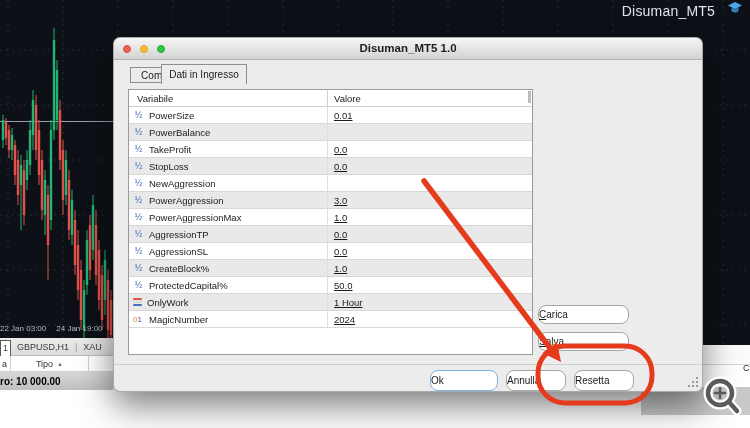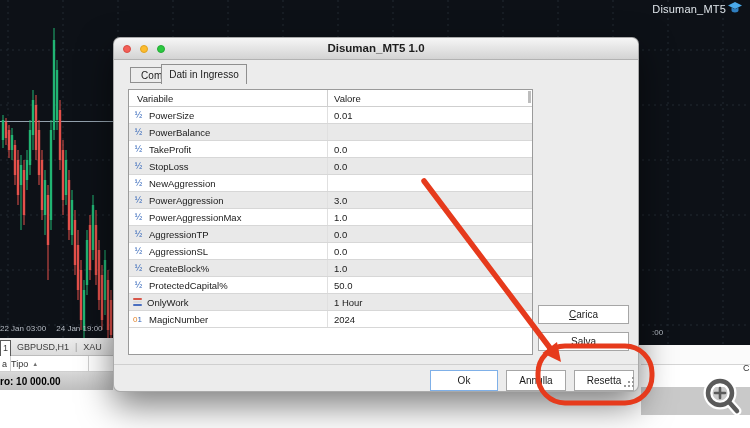--- a/index.html
+++ b/index.html
@@ -5,53 +5,53 @@
   * { margin:0; padding:0; box-sizing:border-box; }
   html,body { width:750px; height:428px; }
   body {
     position:relative; overflow:hidden;
     font-family:"Liberation Sans", sans-serif;
     background:#fff;
   }
   
   .chart-bg { position:absolute; left:0; top:0; width:750px; height:345px; background:#0d1117; }
   .chart-svg { position:absolute; left:0; top:0; }
-  .ea-label { position:absolute; top:3px; right:24px; color:#dfe5ea; font-size:11px; letter-spacing:.2px; }
+  .ea-label { position:absolute; top:3px; right:35px; color:#dfe5ea; font-size:14px; letter-spacing:.2px; }
   .ea-icon { position:absolute; top:2px; right:8px; width:14px; height:12px; }
   .time-axis-left { position:absolute; left:0; top:324px; width:113px; color:#b6bcc4; font-size:8px; white-space:nowrap; }
   .time-axis-left span { margin-right:10px; }
   .time-axis-right { position:absolute; left:652px; top:328px; color:#b6bcc4; font-size:8px; }
 
   
   .tabbar-left { position:absolute; left:0; top:338px; width:113px; height:18px;
     background:linear-gradient(#ececec,#dcdcdc); border-bottom:1px solid #bdbdbd;
     display:flex; align-items:center; font-size:9px; color:#3c3c3c; }
   .chart-tab-active { width:11px; height:16px; margin-top:2px; background:#fff;
     border:1px solid #5a5a5a; border-bottom:none; display:flex; align-items:center; justify-content:center; font-size:9px; }
   .chart-tab { padding:0 6px; white-space:nowrap; }
   .tab-sep { color:#9a9a9a; }
   .toolbox-header { position:absolute; left:0; top:356px; width:113px; height:16px; background:#fff;
     border-bottom:1px solid #d0d0d0; display:flex; align-items:center; font-size:9px; color:#333; }
   .tb-col-a { width:11px; text-align:left; padding-left:2px; border-right:1px solid #cfcfcf; height:100%; display:flex; align-items:center; }
-  .tb-col-tipo { width:78px; height:100%; display:flex; align-items:center; justify-content:flex-start; gap:4px; border-right:1px solid #cfcfcf; }
+  .tb-col-tipo { width:78px; height:100%; display:flex; align-items:center; justify-content:center; gap:4px; border-right:1px solid #cfcfcf; }
   .tb-sort { font-size:6px; color:#707070; }
   .balance-band { position:absolute; left:0; top:372px; width:113px; height:18px;
     background:linear-gradient(#d8d8d8,#bfbfbf); display:flex; align-items:center;
     font-size:10px; font-weight:bold; color:#000; white-space:nowrap; }
   .left-white { position:absolute; left:0; top:390px; width:113px; height:38px; background:#fff; }
 
   
   .right-white-1 { position:absolute; left:641px; top:345px; width:109px; height:20px; background:#fbfbfb; border-bottom:1px solid #d5d5d5; }
   .right-white-2 { position:absolute; left:641px; top:365px; width:109px; height:22px; background:#fff; }
   .right-c { position:absolute; left:743px; top:363px; font-size:9px; color:#333; }
   .right-gray { position:absolute; left:641px; top:387px; width:109px; height:28px; background:#c9c9c9; }
   .right-white-3 { position:absolute; left:641px; top:415px; width:109px; height:13px; background:#fff; }
 
   
-  .dialog { position:absolute; left:113px; top:37px; width:526px; height:355px;
+  .dialog { position:absolute; left:113px; top:37px; width:590px; height:355px;
     background:#ececec; border-radius:7px; border:1px solid rgba(0,0,0,.28);
     box-shadow:0 14px 34px rgba(0,0,0,.5); }
   .titlebar { position:absolute; left:0; top:0; width:100%; height:22px;
     background:linear-gradient(#f6f6f6,#d3d3d3); border-bottom:1px solid #b2b2b2;
     border-radius:7px 7px 0 0; }
   .title-text { position:absolute; width:100%; top:4px; text-align:center;
     font-size:11.5px; font-weight:600; color:#1d1d1d; }
   .tl { position:absolute; top:7px; width:8px; height:8px; border-radius:50%; }
   .tl-close { left:9px;  background:#f35f57; border:.5px solid #d94c43; }
   .tl-min   { left:26px; background:#fdbc2e; border:.5px solid #e0a321; }
@@ -63,30 +63,30 @@
   .tab-active { left:47px; top:26px; width:86px; height:20px; border-bottom:none; z-index:2; }
 
   .param-table { position:absolute; left:14px; top:51px; width:405px; height:266px;
     background:#fff; border:1px solid #9a9a9a; overflow:hidden; }
   .pt-header { display:flex; height:17px; border-bottom:1px solid #cfcfcf; font-size:9.5px; color:#1a1a1a; }
   .pt-h1 { width:199px; display:flex; align-items:center; padding-left:8px; border-right:1px solid #cfcfcf; }
   .pt-h2 { flex:1; display:flex; align-items:center; padding-left:6px; }
   .pt-row { display:flex; height:17px; border-bottom:1px solid #d7d7d7; font-size:9.5px; color:#1a1a1a; }
   .pt-row.alt { background:#e9e9e9; }
   .pt-c1 { width:199px; display:flex; align-items:center; gap:5px; padding-left:4px; border-right:1px solid #e0e0e0; }
-  .pt-c2 { flex:1; display:flex; align-items:center; padding-left:6px; }
+  .pt-c2 { flex:1; display:flex; align-items:center; padding-left:6px;text-decoration:underline; }
   .icon-double { color:#2f63b8; font-size:9px; width:11px; text-align:center; }
   .icon-enum { width:9px; height:8px; display:flex; flex-direction:column; justify-content:space-between; }
   .icon-enum i { display:block; height:2px; border-radius:1px; }
   .icon-int { font-size:8px; font-weight:normal; width:11px; letter-spacing:0; }
   .icon-int .n0 { color:#e0832b; } .icon-int .n1 { color:#2f63b8; }
   .scroll-tick { position:absolute; right:1px; top:1px; width:3px; height:12px; background:#bdbdbd; }
 
-  .btn { position:absolute; background:#fff; border:1px solid #a6a6a6; border-radius:0;
-    font-size:10px; color:#1a1a1a; display:flex; align-items:center; justify-content:center; cursor:default; }
+  .btn { position:absolute; background:#fff; border:1px solid #a6a6a6; border-radius:8px;
+    font-size:10px; color:#1a1a1a; display:flex; align-items:center; justify-content:flex-start; cursor:default; }
   .btn .lbl { display:block; }
   .btn.mnemonic .lbl::first-letter { text-decoration:underline; }
   .btn-carica { left:424px; top:267px; width:91px; height:19px; }
   .btn-salva  { left:424px; top:294px; width:91px; height:19px; }
   .btn-ok      { left:316px; top:332px; width:68px; height:21px; border:1px solid #7fb0e8; }
   .btn-annulla { left:392px; top:332px; width:60px; height:21px; }
   .btn-resetta { left:460px; top:332px; width:60px; height:21px; }
   .dialog-divider { position:absolute; left:0; top:326px; width:100%; height:1px; background:#cfcfcf; }
   .grip { position:absolute; right:4px; bottom:4px; width:10px; height:10px; }
   .grip i { position:absolute; width:2px; height:2px; background:#9a9a9a; }

